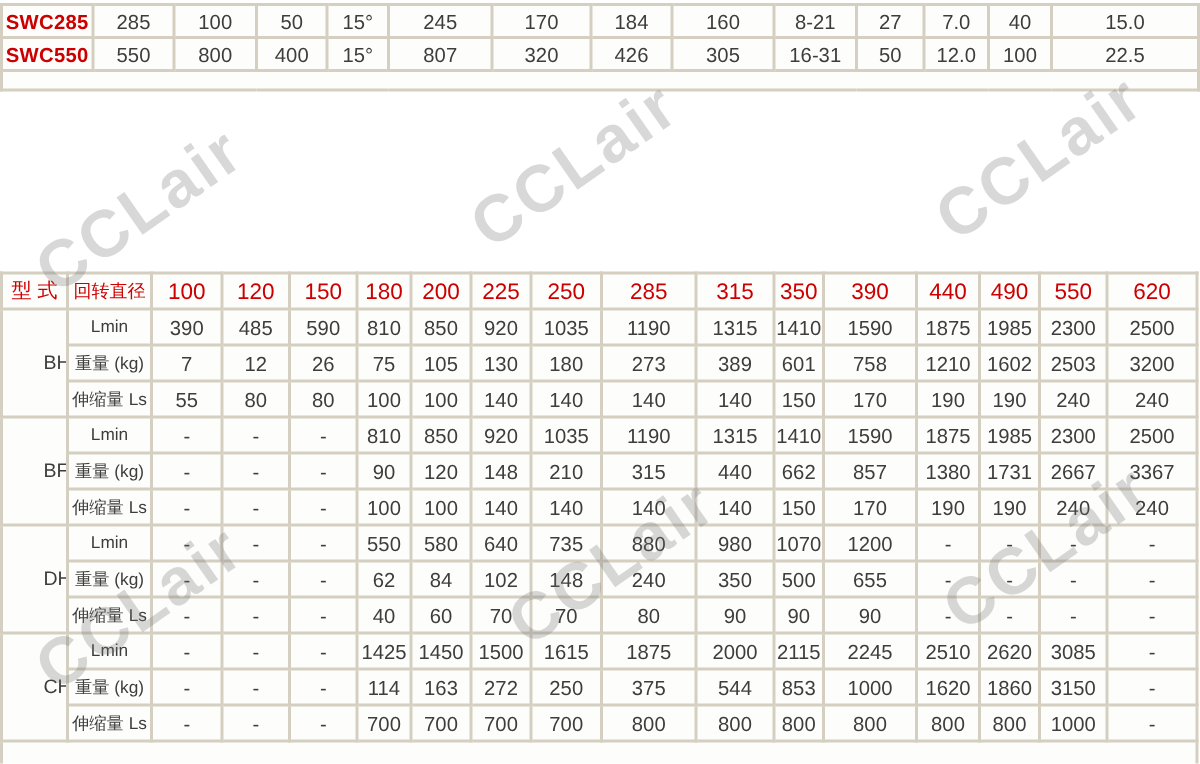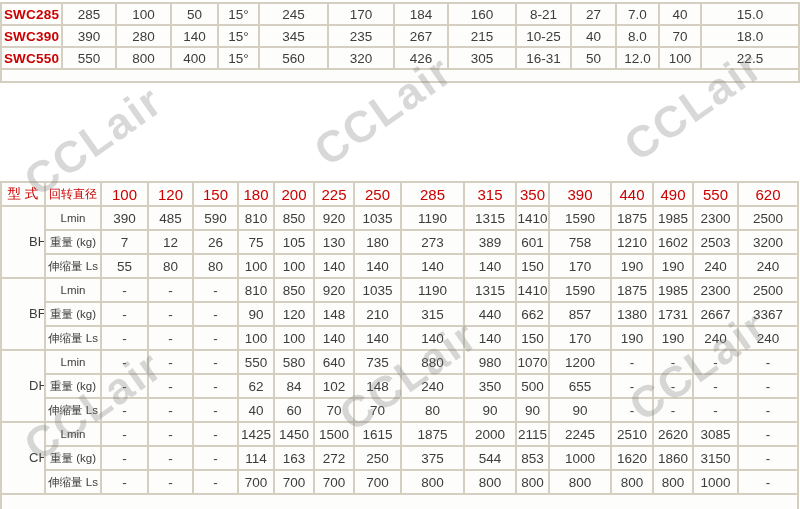--- a/index.html
+++ b/index.html
@@ -75,42 +75,26 @@
         <td>170</td>
         <td>184</td>
         <td>160</td>
         <td>8-21</td>
         <td>27</td>
         <td>7.0</td>
         <td>40</td>
         <td>15.0</td>
       </tr>
       <tr>
-        <td class="model">SWC390</td>
-        <td>390</td>
-        <td>280</td>
-        <td>140</td>
-        <td>15°</td>
-        <td>345</td>
-        <td>235</td>
-        <td>267</td>
-        <td>215</td>
-        <td>10-25</td>
-        <td>40</td>
-        <td>8.0</td>
-        <td>70</td>
-        <td>18.0</td>
-      </tr>
-      <tr>
         <td class="model">SWC550</td>
         <td>550</td>
         <td>800</td>
         <td>400</td>
         <td>15°</td>
-        <td>560</td>
+        <td>807</td>
         <td>320</td>
         <td>426</td>
         <td>305</td>
         <td>16-31</td>
         <td>50</td>
         <td>12.0</td>
         <td>100</td>
         <td>22.5</td>
       </tr>
       <tr>

